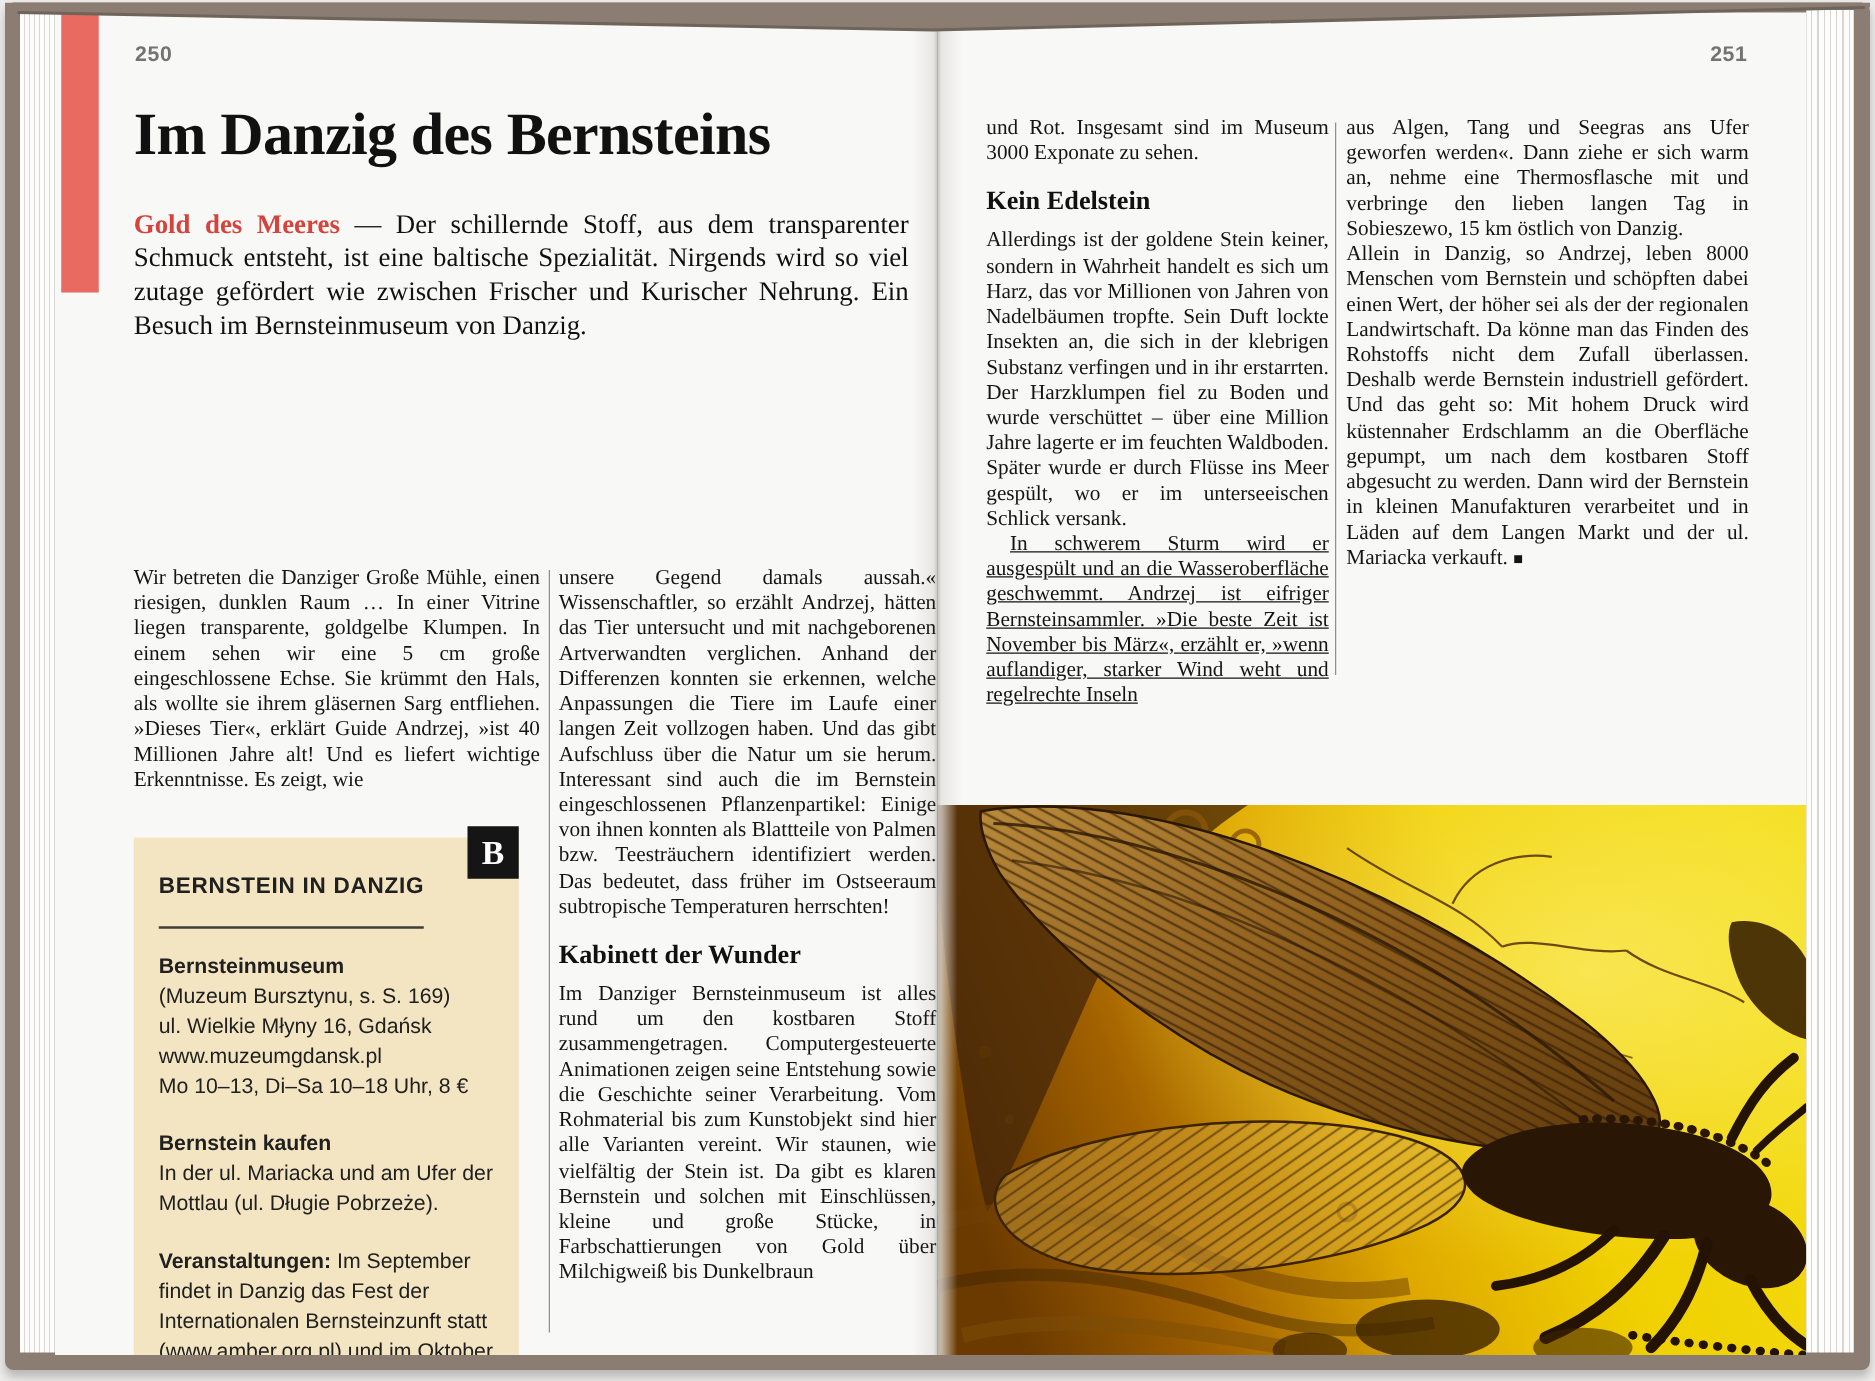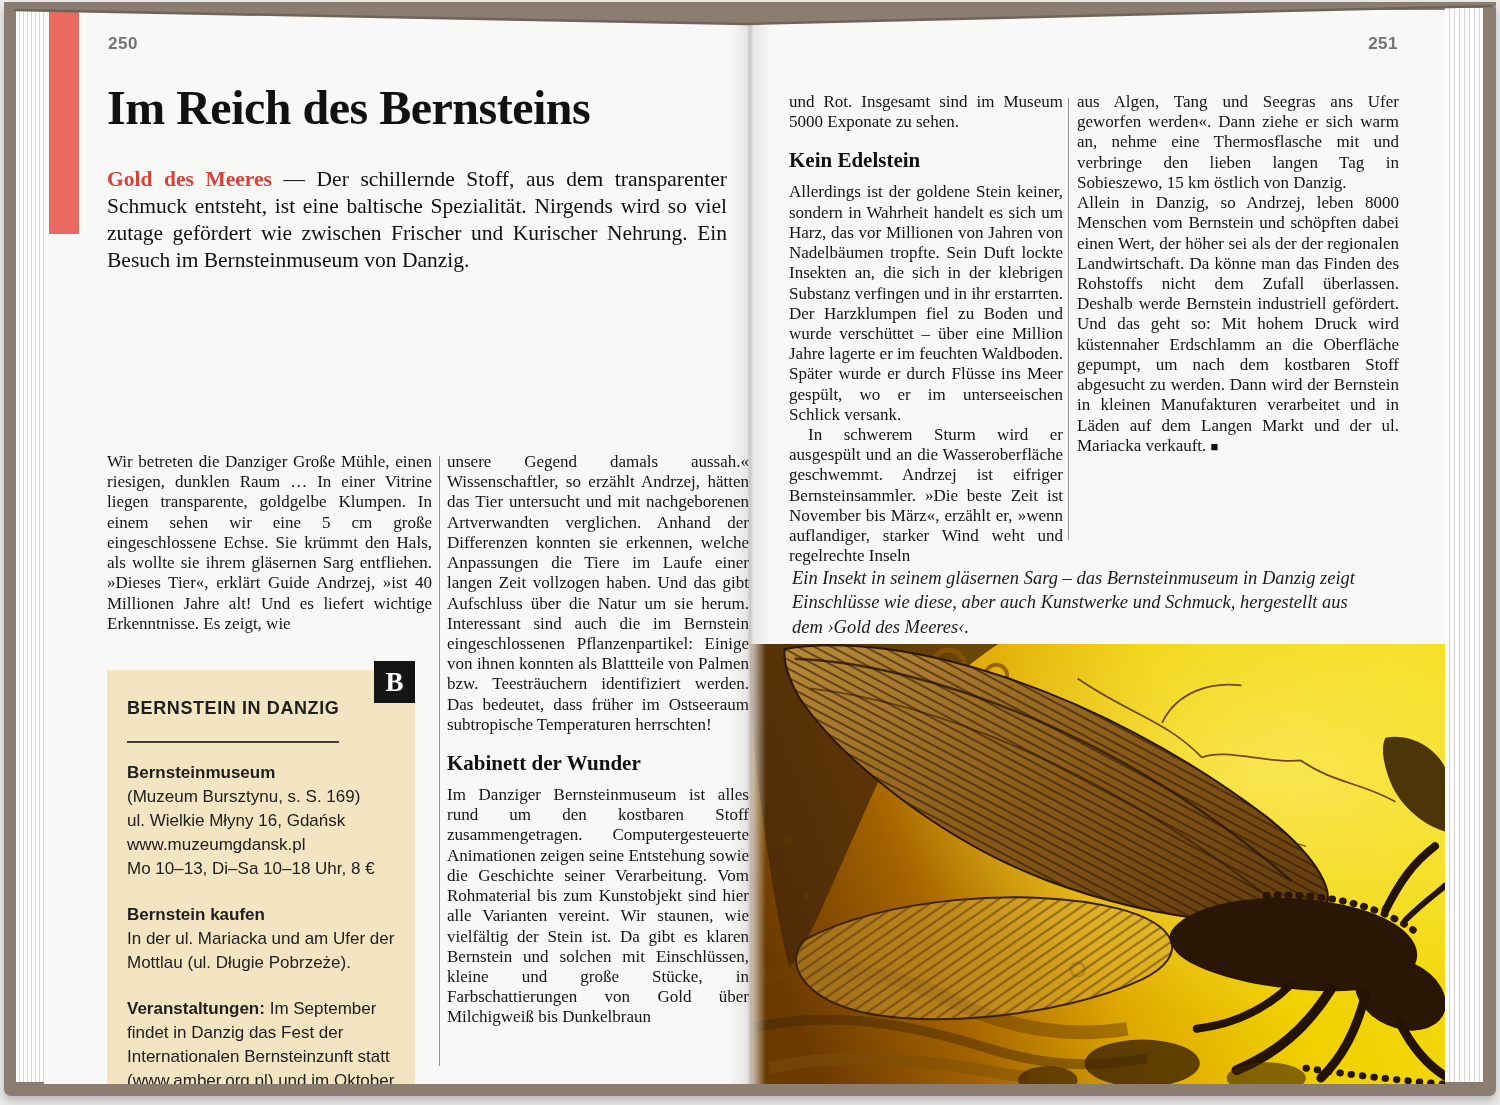--- a/index.html
+++ b/index.html
@@ -50,34 +50,34 @@
   .infobox .entry{margin-top:0;}
   .infobox .entry + .entry{margin-top:22px;}
   .infobox b{font-weight:bold;}
   .infobox p{margin:0;}
 
   
   .caption{position:absolute;left:42px;top:556px;width:566px;font-size:18.5px;font-style:italic;
         line-height:1.32;color:#1c1c1c;}
   .amber{position:absolute;left:0px;top:634px;width:695px;height:440px;}
   .endmark{font-size:13px;}
-  .indent{text-indent:19px;}
+  .indent{text-indent:19px;text-decoration:underline;}
 </style>
 </head>
 <body>
 
 <div class="book serif">
 
   <div class="stack-left"></div>
   <div class="stack-right"></div>
 
   <div class="page page-left">
     <div class="pagenum pagenum-left sans">250</div>
     <div class="red-bar"></div>
-    <div class="title serif">Im Reich des Bernsteins</div>
+    <div class="title serif">Im Danzig des Bernsteins</div>
 
     <div class="lead serif">
       <span class="red-label">Gold des Meeres</span><span> — Der schillernde Stoff, aus dem transparenter Schmuck entsteht, ist eine baltische Spezialität. Nirgends wird so viel zutage gefördert wie zwischen Frischer und Kurischer Nehrung. Ein Besuch im Bernsteinmuseum von Danzig.</span>
     </div>
 
     <div class="col bodytext" style="left:63px;width:325px;">
       <p>Wir betreten die Danziger Große Mühle, einen riesigen, dunklen Raum … In einer Vitrine liegen transparente, goldgelbe Klumpen. In einem sehen wir eine 5 cm große eingeschlossene Echse. Sie krümmt den Hals, als wollte sie ihrem gläsernen Sarg entfliehen. »Dieses Tier«, erklärt Guide Andrzej, »ist 40 Millionen Jahre alt! Und es liefert wichtige Erkenntnisse. Es zeigt, wie</p>
     </div>
 
     <div class="colrule rule-left"></div>
@@ -106,35 +106,34 @@
         <p><b>Veranstaltungen:</b>
         <span>Im September findet in Danzig das Fest der Internationalen Bernsteinzunft statt (www.amber.org.pl) und im Oktober die Amberif (https://amberif.pl).</span></p>
       </div>
     </div>
   </div>
 
   <div class="page page-right">
     <div class="pagenum pagenum-right sans">251</div>
 
     <div class="col bodytext" style="left:39px;top:82px;width:274px;">
-      <p>und Rot. Insgesamt sind im Museum 5000 Exponate zu sehen.</p>
+      <p>und Rot. Insgesamt sind im Museum 3000 Exponate zu sehen.</p>
       <div class="subhead">Kein Edelstein</div>
       <p>Allerdings ist der goldene Stein keiner, sondern in Wahrheit handelt es sich um Harz, das vor Millionen von Jahren von Nadelbäumen tropfte. Sein Duft lockte Insekten an, die sich in der klebrigen Substanz verfingen und in ihr erstarrten. Der Harzklumpen fiel zu Boden und wurde verschüttet – über eine Million Jahre lagerte er im feuchten Waldboden. Später wurde er durch Flüsse ins Meer gespült, wo er im unterseeischen Schlick versank.</p>
       <p class="indent">In schwerem Sturm wird er ausgespült und an die Wasseroberfläche geschwemmt. Andrzej ist eifriger Bernsteinsammler. »Die beste Zeit ist November bis März«, erzählt er, »wenn auflandiger, starker Wind weht und regelrechte Inseln</p>
     </div>
 
     <div class="colrule rule-right"></div>
 
     <div class="col bodytext" style="left:327px;top:82px;width:322px;">
       <p>aus Algen, Tang und Seegras ans Ufer geworfen werden«. Dann ziehe er sich warm an, nehme eine Thermosflasche mit und verbringe den lieben langen Tag in Sobieszewo, 15 km östlich von Danzig.</p>
       <p><span>Allein in Danzig, so Andrzej, leben 8000 Menschen vom Bernstein und schöpften dabei einen Wert, der höher sei als der der regionalen Landwirtschaft. Da könne man das Finden des Rohstoffs nicht dem Zufall überlassen. Deshalb werde Bernstein industriell gefördert. Und das geht so: Mit hohem Druck wird küstennaher Erdschlamm an die Oberfläche gepumpt, um nach dem kostbaren Stoff abgesucht zu werden. Dann wird der Bernstein in kleinen Manufakturen verarbeitet und in Läden auf dem Langen Markt und der ul. Mariacka verkauft.</span>
       <span class="endmark">■</span></p>
     </div>
 
-    <div class="caption serif">Ein Insekt in seinem gläsernen Sarg – das Bernsteinmuseum in Danzig zeigt Einschlüsse wie diese, aber auch Kunstwerke und Schmuck, hergestellt aus dem ›Gold des Meeres‹.</div>
 
     <svg class="amber" viewBox="0 0 700 446" preserveAspectRatio="none">
       <defs>
         <linearGradient id="ambBg" x1="0" y1="0.6" x2="1" y2="0.35">
           <stop offset="0" stop-color="#6b3a00"></stop>
           <stop offset="0.22" stop-color="#a36200"></stop>
           <stop offset="0.45" stop-color="#dfa900"></stop>
           <stop offset="0.68" stop-color="#f0d000"></stop>
           <stop offset="1" stop-color="#f3dc12"></stop>
         </linearGradient>

